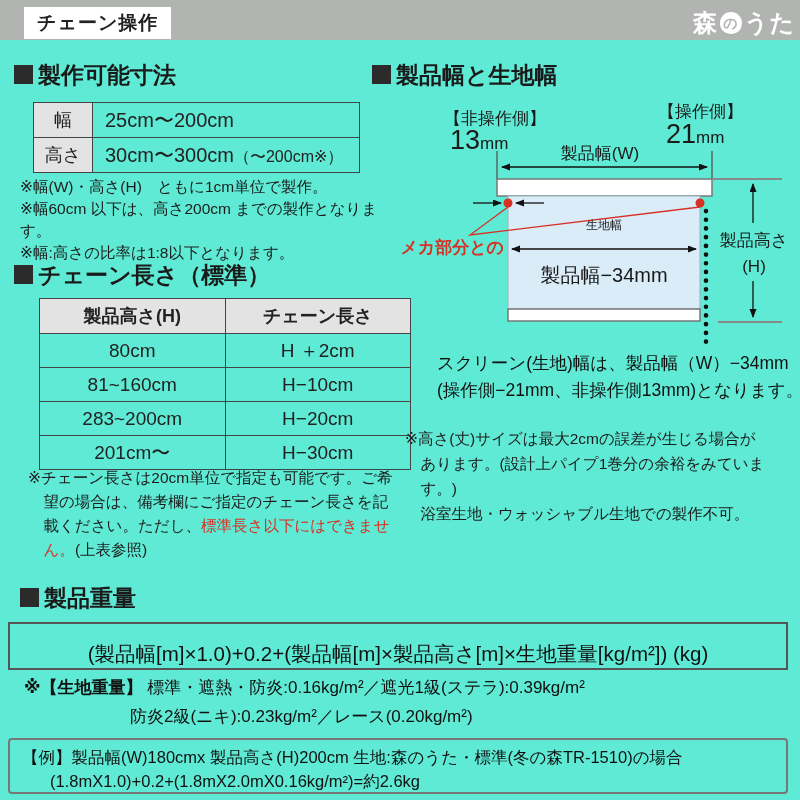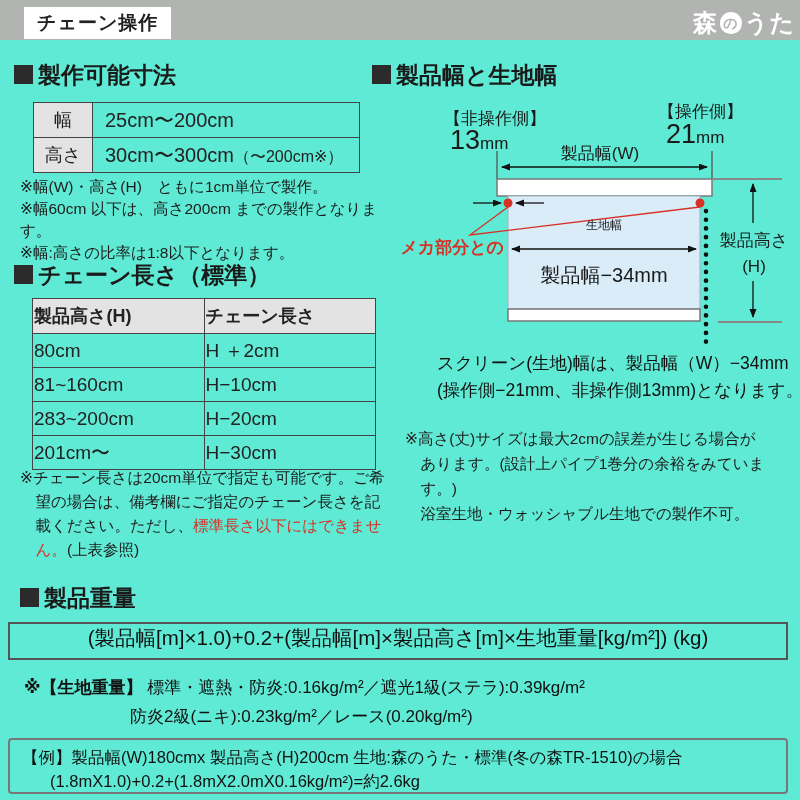--- a/index.html
+++ b/index.html
@@ -22,47 +22,47 @@
   
   .dimtbl{position:absolute;left:33px;top:102px;width:327px;border-collapse:collapse;}
   .dimtbl td{border:1px solid #444;height:32px;}
   .dimtbl .lbl{width:56px;background:#e3e3e3;text-align:center;font-size:18px;}
   .dimtbl .val{padding-left:12px;font-size:20px;}
   .dimtbl .extra{font-size:16px;}
 
   .notes-left{position:absolute;left:20px;top:176px;width:360px;font-size:15.5px;line-height:22px;color:#1c1c1c;}
 
   
-  .chaintbl{position:absolute;left:32px;top:298px;width:344px;border-collapse:collapse;text-align:left;}
+  .chaintbl{position:absolute;left:39px;top:298px;width:372px;border-collapse:collapse;text-align:center;}
   .chaintbl th{border:1px solid #444;background:#e3e3e3;height:32px;font-size:18px;font-weight:bold;}
   .chaintbl td{border:1px solid #444;height:31px;font-size:19px;}
 
-  .chain-note{position:absolute;left:20px;top:466px;width:356px;font-size:15.5px;line-height:24px;
+  .chain-note{position:absolute;left:28px;top:466px;width:356px;font-size:15.5px;line-height:24px;
               padding-left:1em;text-indent:-1em;color:#1c1c1c;}
   .red{color:#d93025;}
 
   
   .diagram{position:absolute;left:370px;top:95px;width:430px;height:262px;}
   .dlabel{position:absolute;white-space:nowrap;color:#1a1a1a;}
   .side-lbl{font-size:17px;font-weight:400;}
   .mmval{font-size:27px;}
   .mmunit{font-size:17px;}
   .pw-lbl{font-size:17px;text-align:center;}
   .fw-lbl{font-size:12px;text-align:center;}
   .fw-formula{font-size:20px;text-align:center;}
   .gap-lbl{font-size:17px;font-weight:bold;color:#d93025;text-align:right;line-height:25px;}
   .ph-lbl{font-size:17px;text-align:center;line-height:26px;}
 
   .fabric-body{position:absolute;left:408px;top:350px;width:390px;font-size:17.5px;line-height:27px;color:#111;margin-left:29px;}
   .fabric-notes{position:absolute;left:405px;top:426px;width:392px;font-size:15.5px;line-height:25px;color:#1c1c1c;}
   .fabric-notes .ind{padding-left:1em;}
 
   
-  .formula-box{position:absolute;left:8px;top:622px;width:780px;height:38px;border:2px solid #555;
-               display:flex;align-items:flex-start;justify-content:center;font-size:20.5px;color:#111;box-sizing:border-box;}
+  .formula-box{position:absolute;left:8px;top:622px;width:780px;height:48px;border:2px solid #555;
+               display:flex;align-items:flex-end;justify-content:center;font-size:20.5px;color:#111;box-sizing:border-box;}
   .wnote{position:absolute;left:24px;top:676px;width:760px;font-size:17px;color:#111;}
   .wnote .lbl{font-weight:bold;}
   .wnote2{position:absolute;left:130px;top:705px;font-size:17px;color:#111;}
   .example-box{position:absolute;left:8px;top:738px;width:780px;height:56px;border:2px solid #777;border-radius:4px;
                box-sizing:border-box;padding:5px 12px;font-size:16.5px;line-height:24px;color:#111;}
   .example-box .l2{padding-left:28px;}
 </style>
 </head>
 <body>
 

